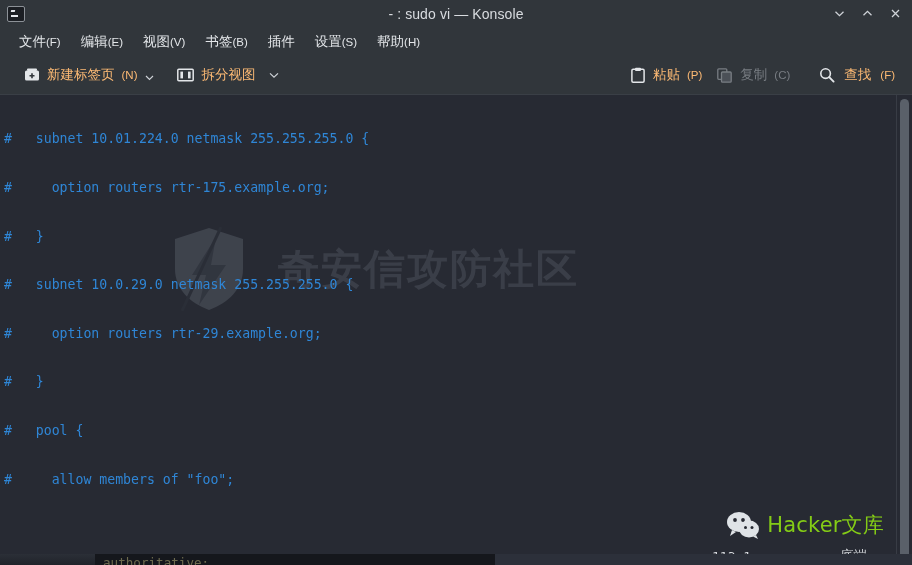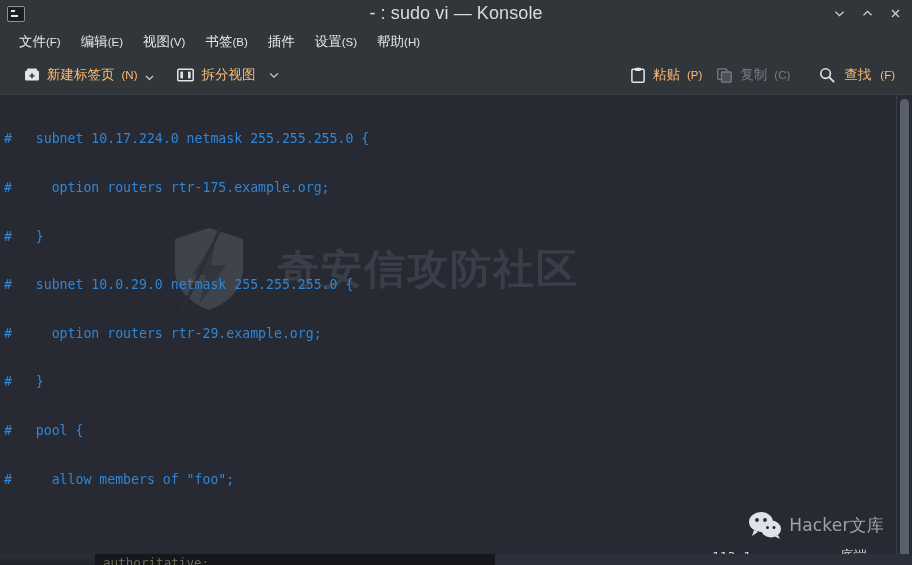--- a/index.html
+++ b/index.html
@@ -48,21 +48,21 @@
     content: "";
     position: absolute;
     left: 3px; top: 8px;
     width: 7px; height: 2px;
     background: #e6e9ed;
   }
   .title-text {
     position: absolute;
     left: 0; right: 0;
     text-align: center;
-    font-size: 18px;
+    font-size: 14px;
     color: #d9dce0;
     letter-spacing: .1px;
     pointer-events: none;
   }
   .win-controls {
     margin-left: auto;
     margin-right: 4px;
     display: flex;
     align-items: center;
     gap: 2px;
@@ -181,22 +181,22 @@
     right: 28px; bottom: 26px;
     display: flex;
     align-items: center;
     gap: 7px;
     z-index: 3;
     pointer-events: none;
   }
   .brand-logo { width: 34px; height: 28px; }
   .brand-text {
     font-family: "DejaVu Sans", sans-serif;
-    font-size: 17px;
-    color: #a3a3a3;
+    font-size: 21px;
+    color: #84cc16;
     letter-spacing: .2px;
   }
 
   
   .statusline {
     position: absolute;
     left: 0; right: 16px; bottom: 0;
     height: 18px;
     display: flex;
     align-items: center;
@@ -383,21 +383,21 @@
       <svg class="wm-shield" viewBox="0 0 74 84">
         <path d="M37 1 L71 12 V42 C71 62 56 76 37 83 C18 76 3 62 3 42 V12 Z" fill="#565c66"></path>
         <path d="M44 10 L20 48 H34 L27 78 L54 38 H39 Z" fill="#3c424c"></path>
         <path d="M41 6 L16 52 L60 2 Z" fill="#2b2f38" opacity=".0"></path>
         <path d="M49 0 L10 84" stroke="#2e323b" stroke-width="3" fill="none"></path>
       </svg>
       <span class="wm-text">奇安信攻防社区</span>
     </div>
 
     <div class="term">
-      <div class="ln c-comment">#   subnet 10.17.224.0 netmask 255.255.255.0 {</div>
+      <div class="ln c-comment">#   subnet 10.01.224.0 netmask 255.255.255.0 {</div>
       <div class="ln c-comment">#     option routers rtr-175.example.org;</div>
       <div class="ln c-comment">#   }</div>
       <div class="ln c-comment">#   subnet 10.0.29.0 netmask 255.255.255.0 {</div>
       <div class="ln c-comment">#     option routers rtr-29.example.org;</div>
       <div class="ln c-comment">#   }</div>
       <div class="ln c-comment">#   pool {</div>
       <div class="ln c-comment">#     allow members of "foo";</div>
       
       
       

